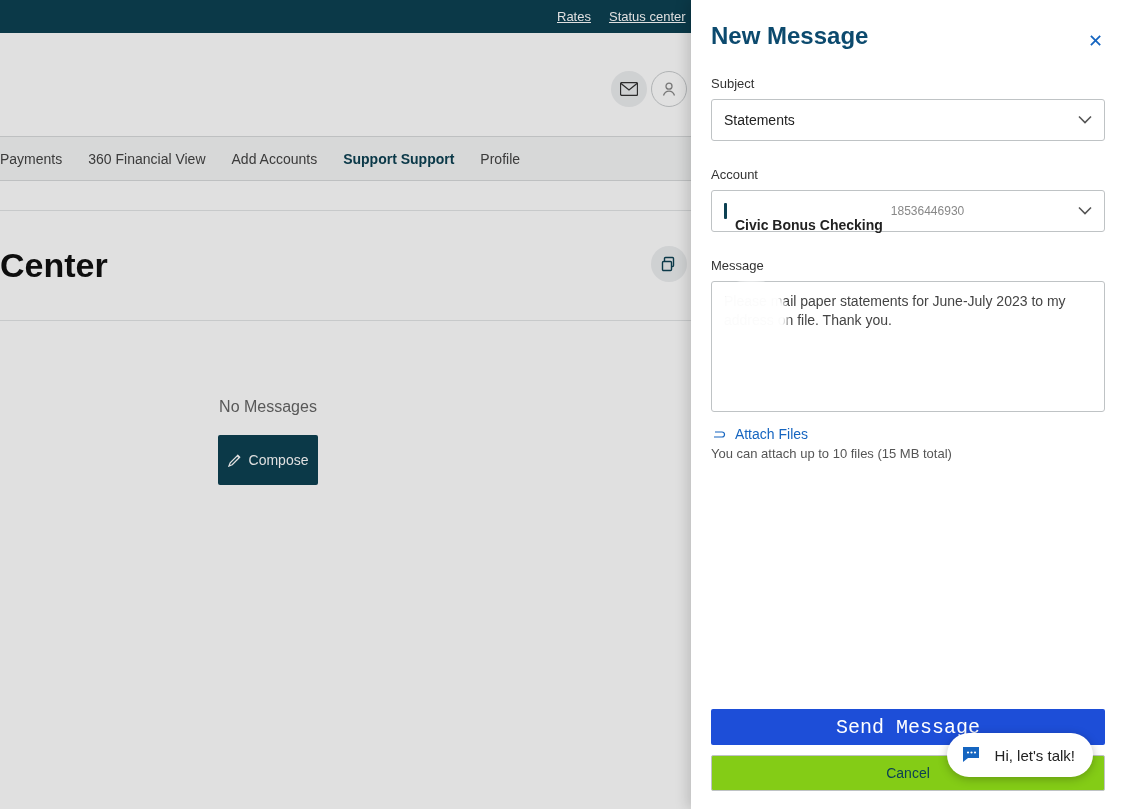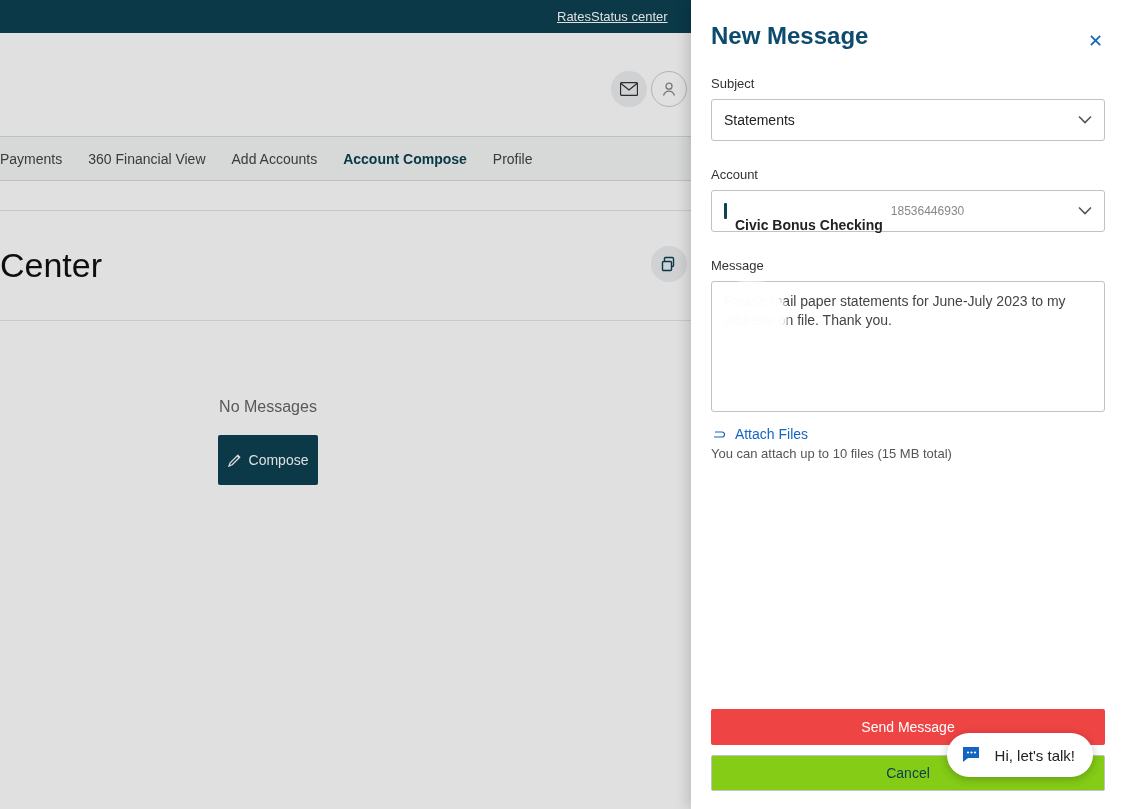--- a/index.html
+++ b/index.html
@@ -1,42 +1,42 @@
 <!DOCTYPE html>
 <html><head>
 <meta charset="utf-8">
 <style>
   * { box-sizing: border-box; margin: 0; padding: 0; }
   html, body { width: 1125px; height: 809px; font-family: Arial, Helvetica, sans-serif; overflow: hidden; background:#fff; }
   .topbar {
     position: absolute; left:0; top:0; right:0; height:33px;
     background:#0d4153; color:#fff; display:flex; align-items:center; justify-content:center;
   }
-  .topbar .links { position:absolute; left:557px; top:0; height:33px; display:flex; align-items:center; }
+  .topbar .links { position:absolute; left:557px; top:0; height:33px; display:flex; align-items:center; gap:18px;}
   .topbar a { color:#fff; text-decoration:underline; font-size:13px; }
   .secondbar {
     position:absolute; left:0; top:33px; right:0; height:80px; background:#ffffff;
   }
   .iconcircle {
     width:36px; height:36px; border-radius:50%; background:#eceef0; display:flex; align-items:center; justify-content:center;
     position:absolute;
   }
   .iconcircle.outline { background:transparent; border:1px solid #c9ccce; }
   .mail-icon { position:absolute; left:611px; top:71px; }
   .avatar-icon { position:absolute; left:651px; top:71px; }
   .navbar {
     position:absolute; left:0; top:136px; right:0; height:45px; background:#f5f6f6;
     border-top:1px solid #d9dbdc; border-bottom:1px solid #d9dbdc;
     display:flex; align-items:center; color:#333; font-size:14px;
   }
   .navbar .item { margin-right:26px; color:#444; }
   .navbar .item.first { margin-left:0px; }
   .navbar .item.active { color:#0d4153; font-weight:700; }
   .page-title {
-    position:absolute; left:0; top:246px; font-size:34px; font-weight:400; color:#111;
+    position:absolute; left:0; top:246px; font-size:34px; font-weight:700; color:#111;
   }
   .copy-square {
     position:absolute; left:651px; top:246px; width:36px; height:36px; border-radius:50%;
     background:#eceef0; display:flex; align-items:center; justify-content:center; color:#0d4153;
   }
   .divider1 { position:absolute; left:0; right:0; top:210px; height:1px; background:#e3e5e6;}
   .divider2 { position:absolute; left:0; right:0; top:320px; height:1px; background:#e3e5e6;}
   .nomessages {
     position:absolute; left:0; right:0; top:398px; text-align:center; color:#666; font-size:16px;
   }
@@ -82,21 +82,21 @@
     background:radial-gradient(circle at center, rgba(255,255,255,0.98) 60%, rgba(255,255,255,0) 75%);
     pointer-events:none;
   }
   .attach-row { margin-top:10px; font-size:14px; }
   .attach-link { color:#1565c0; text-decoration:none; margin-left:4px; cursor:pointer;}
   .attach-hint { color:#555; font-size:13px; margin-top:4px;}
   .panel-footer {
     position:absolute; left:20px; right:20px; bottom:18px;
   }
   .send-btn {
-    width:100%; height:36px; background:#ef4444; color:#fff; border:none; font-size:14px; cursor:pointer; border-radius:2px;
+    width:100%; height:36px; background:#1d4ed8; color:#fff; border:none; font-size:20px; cursor:pointer; border-radius:2px;font-family:Liberation Mono, monospace;
   }
   .cancel-btn {
     width:100%; height:36px; background:#84cc16; color:#0d4153; border:1px solid #bfc3c5; font-size:14px; cursor:pointer;
     margin-top:10px; border-radius:2px;
   }
   .chat-bubble {
     position:absolute; right:32px; bottom:32px; height:44px; background:#fff; border-radius:22px;
     box-shadow:0 2px 10px rgba(0,0,0,0.25); display:flex; align-items:center; padding:0 18px 0 10px; gap:10px;
     font-size:15px; color:#222; cursor:pointer; z-index:50;
   }
@@ -127,21 +127,21 @@
   <svg width="16" height="16" viewBox="0 0 16 16">
       <circle cx="8" cy="5.2" r="3" fill="none" stroke="#888" stroke-width="1.3"></circle>
       <path d="M2.5 14.5c1-3 3-4.3 5.5-4.3s4.5 1.3 5.5 4.3" fill="none" stroke="#888" stroke-width="1.3"></path>
     </svg>
 </div>
 
 <div class="navbar">
   <span class="item first" style="margin-left:0;">Payments</span>
   <span class="item">360 Financial View</span>
   <span class="item">Add Accounts</span>
-  <span class="item active">Account Compose</span>
+  <span class="item active">Support Support</span>
   <span class="item">Profile</span>
 </div>
 
 <div class="divider1"></div>
 
 <h1 class="page-title">Center</h1>
 
 <div class="copy-square">
   <svg width="16" height="16" viewBox="0 0 16 16">
       <rect x="3.5" y="1.5" width="9" height="9" rx="1" fill="none" stroke="#0d4153" stroke-width="1.4"></rect>

